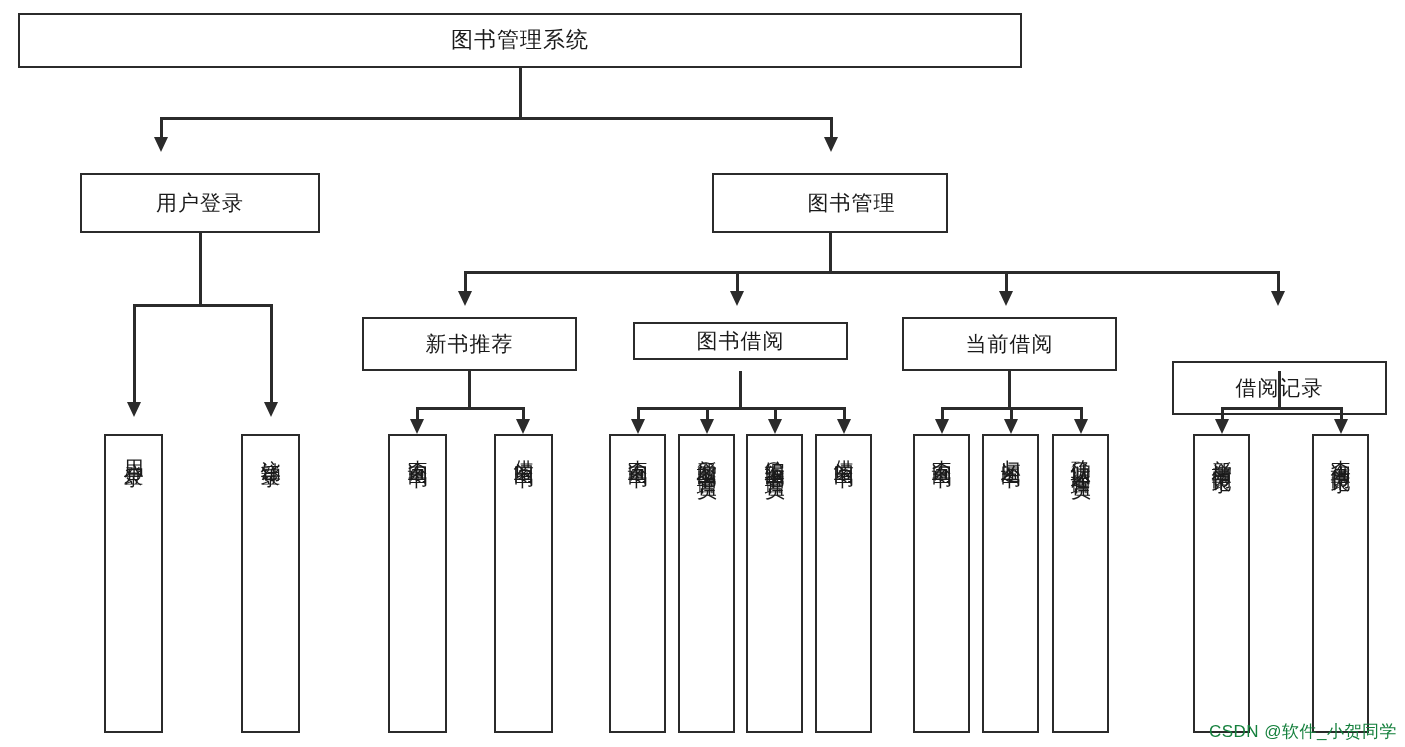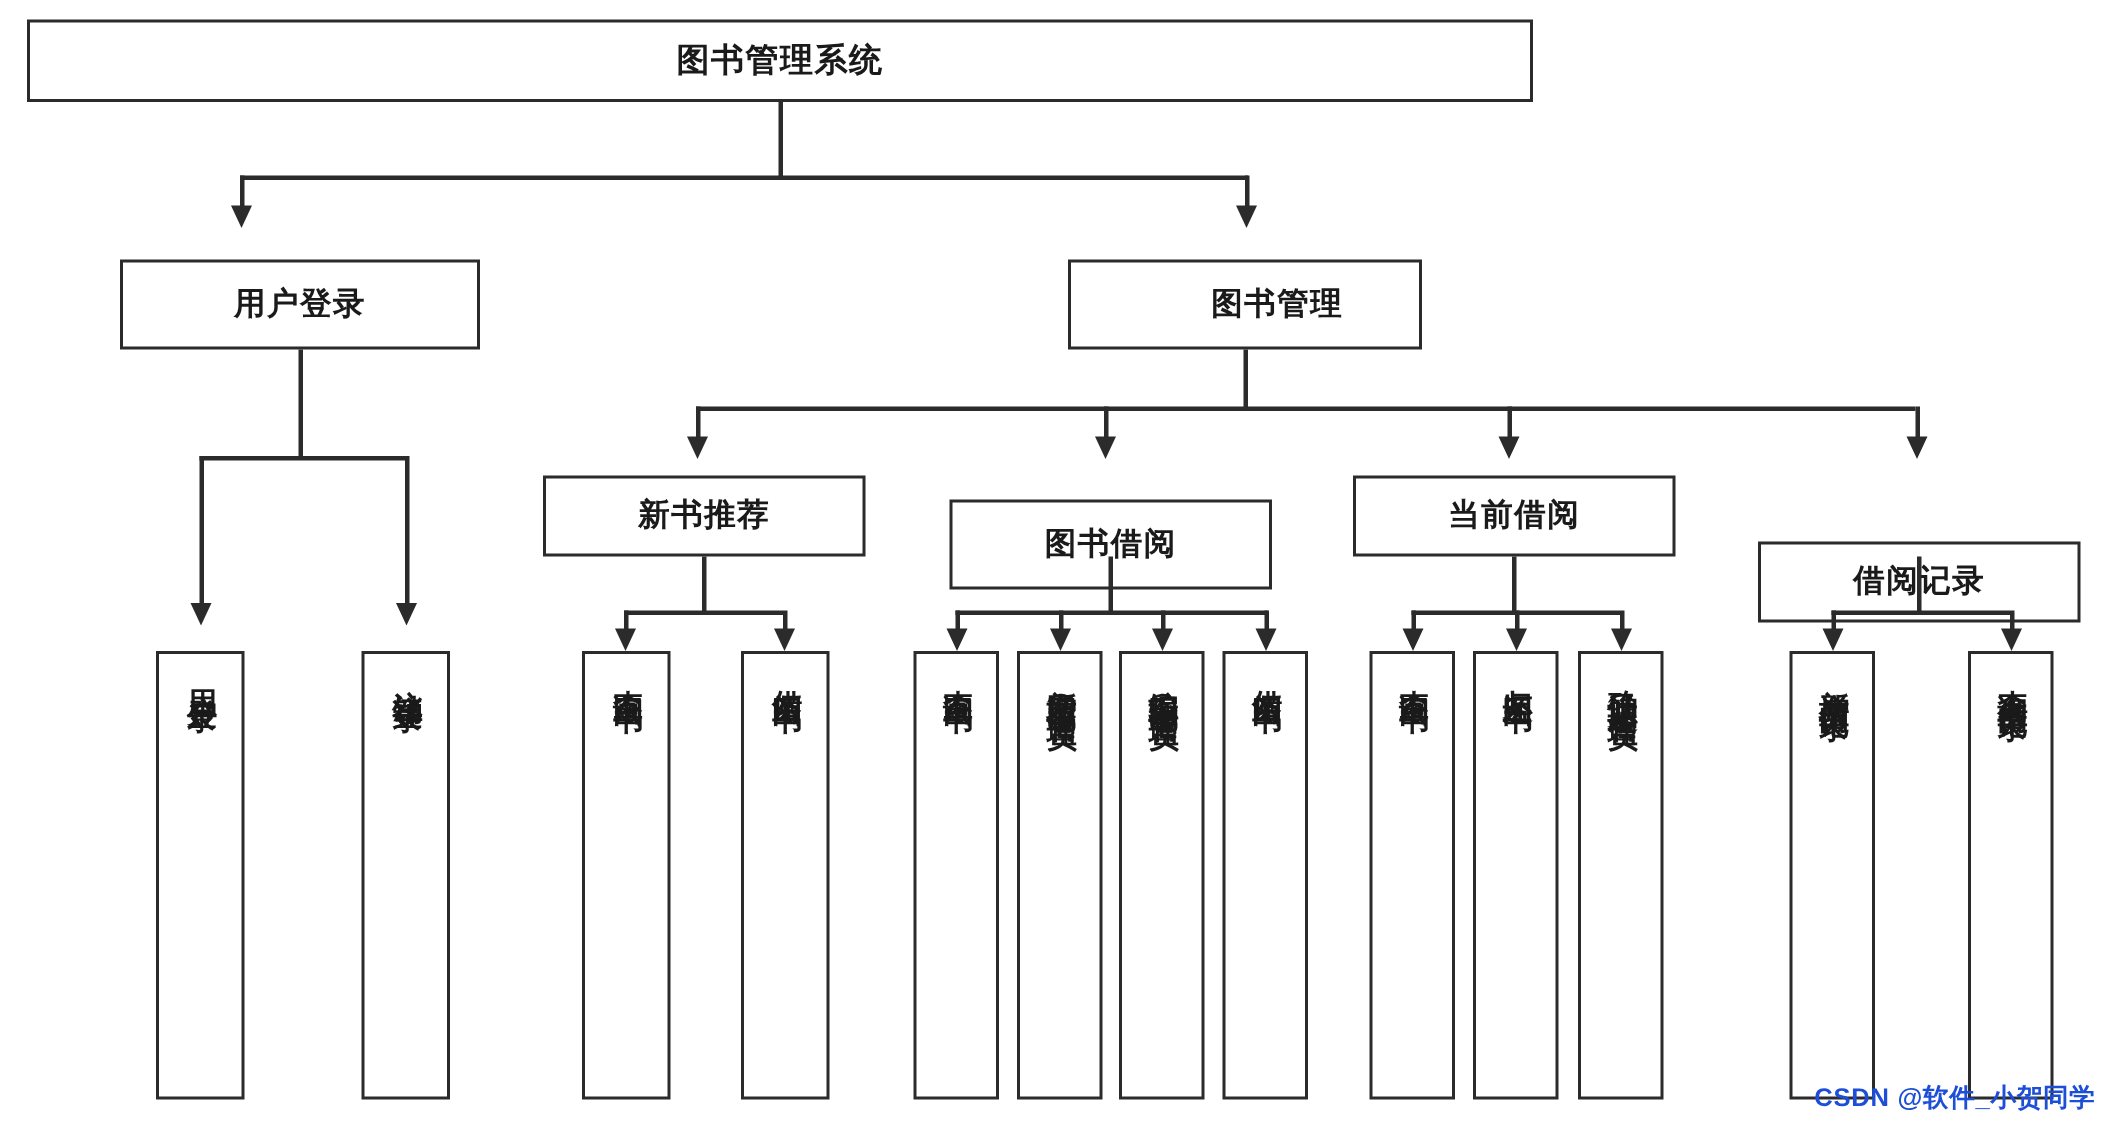--- a/index.html
+++ b/index.html
@@ -2,21 +2,21 @@
 <html><head>
 <meta charset="utf-8">
 <style>
   html,body{margin:0;padding:0;}
   body{
     width:1405px;height:747px;
     background:#ffffff;
     font-family:"Liberation Sans","DejaVu Sans",sans-serif;
     overflow:hidden;
   }
-  #stage{position:relative;width:1405px;height:747px;font-weight:bold;}
+  #stage{position:relative;width:1405px;height:747px;}
 
   
   .node{
     position:absolute;
     background:#ffffff;
     border:2.5px solid #2b2b2b;
     box-sizing:border-box;
     display:flex;
     align-items:center;
     justify-content:center;
@@ -58,21 +58,21 @@
     border-left:7px solid transparent;
     border-right:7px solid transparent;
     border-top:15px solid #2b2b2b;
   }
 
   
   #watermark{
     position:absolute;
     right:8px;bottom:4px;
     font-size:17px;
-    color:#1d4ed8;
+    color:#15803d;
     letter-spacing:.5px;
     white-space:nowrap;
     user-select:none;
   }
 </style>
 </head>
 <body>
 
 <div id="stage">
 
@@ -110,21 +110,21 @@
   <div class="vline" style="left:736px;top:271px;height:22px;"></div>
   <div class="arrow" style="left:730px;top:291px;"></div>
   <div class="vline" style="left:1005px;top:271px;height:22px;"></div>
   <div class="arrow" style="left:999px;top:291px;"></div>
   <div class="vline" style="left:1277px;top:271px;height:22px;"></div>
   <div class="arrow" style="left:1271px;top:291px;"></div>
 
   <div class="node h-node" style="left:362px;top:317px;width:215px;height:54px;">
     <span class="lbl">新书推荐</span>
   </div>
-  <div class="node h-node" style="left:633px;top:333px;width:215px;height:60px;">
+  <div class="node h-node" style="left:633px;top:322px;width:215px;height:38px;">
     <span class="lbl">图书借阅</span>
   </div>
   <div class="node h-node" style="left:902px;top:317px;width:215px;height:54px;">
     <span class="lbl">当前借阅</span>
   </div>
   <div class="node h-node" style="left:1172px;top:317px;width:215px;height:54px;margin-top:44px;">
     <span class="lbl">借阅记录</span>
   </div>
 
   <div class="vline" style="left:468px;top:371px;height:38px;"></div>

